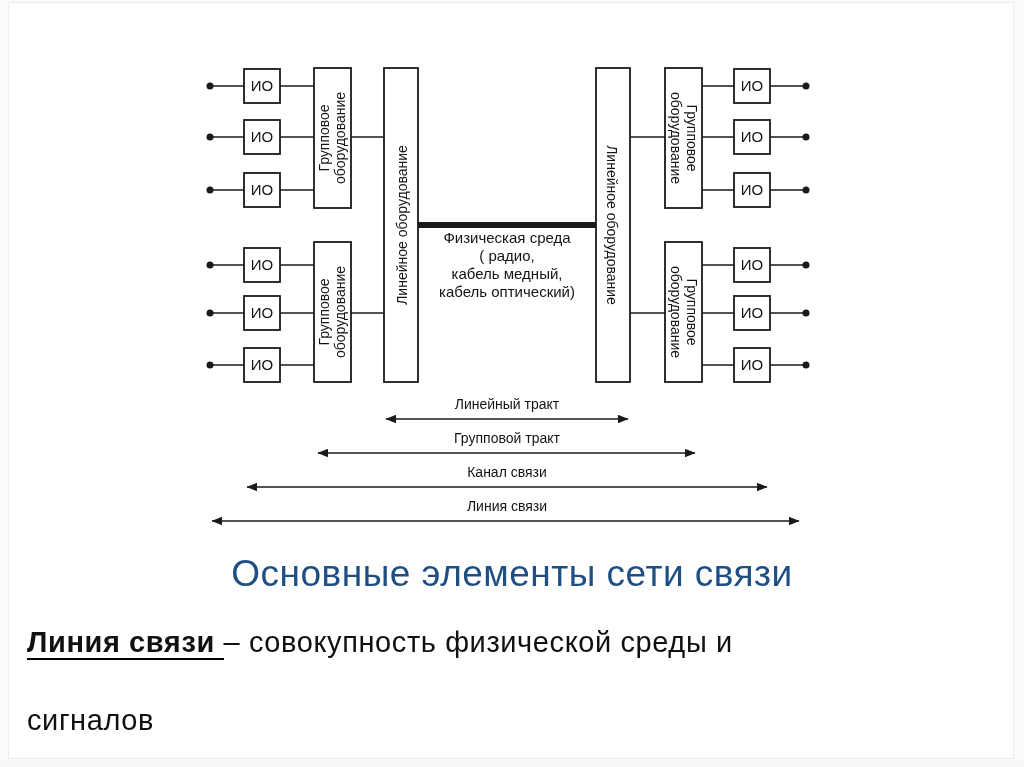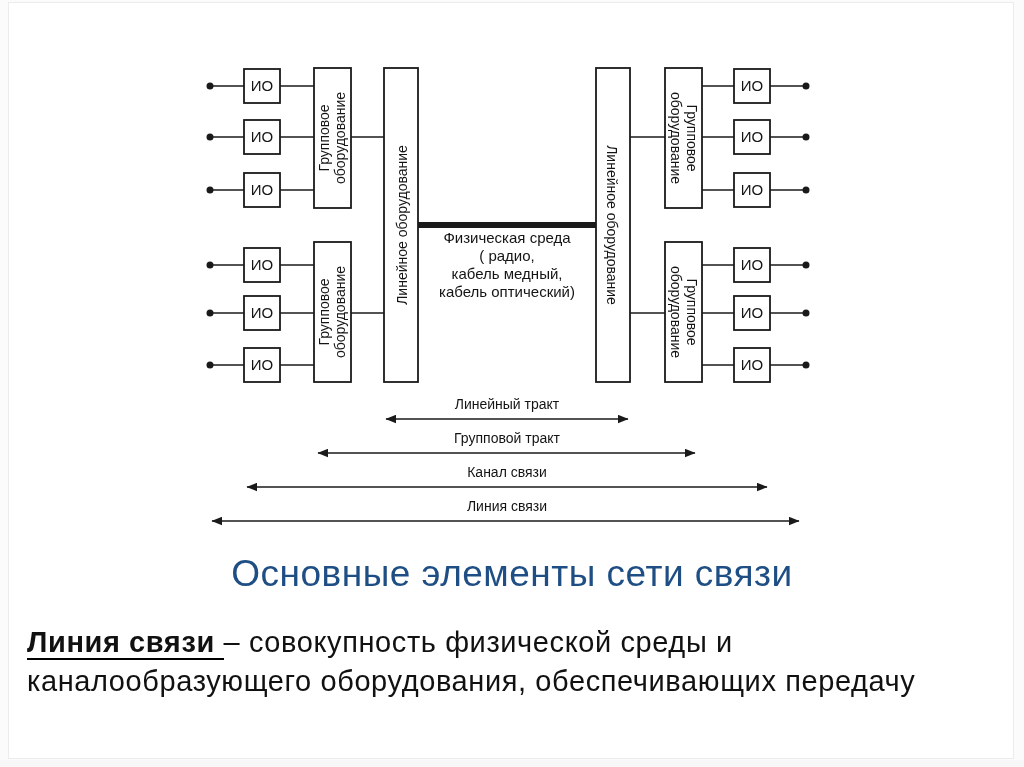--- a/index.html
+++ b/index.html
@@ -205,14 +205,15 @@
   </g>
   <g>
     <text class="t14 mid" x="507" y="511">Линия связи</text>
     <line class="ln" x1="212" y1="521" x2="799" y2="521" marker-start="url(#ah)" marker-end="url(#ah)"></line>
   </g>
 </svg>
 
 <h1 class="slide-title">Основные элементы сети связи</h1>
 
 <p class="definition"><span class="term">Линия связи </span><span>– совокупность физической среды и</span><br>
-  <span>каналообразующего оборудования, обеспечивающих передачу</span><br>
+  <br>
+  <span>сигналов</span>
 </p>
 
 </body></html>

